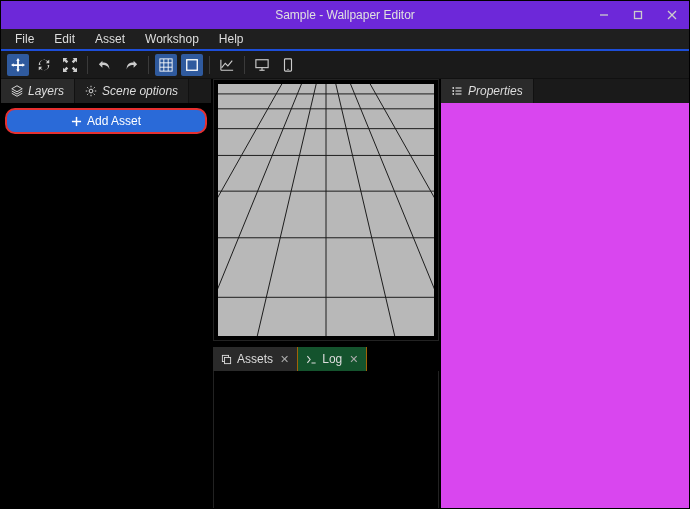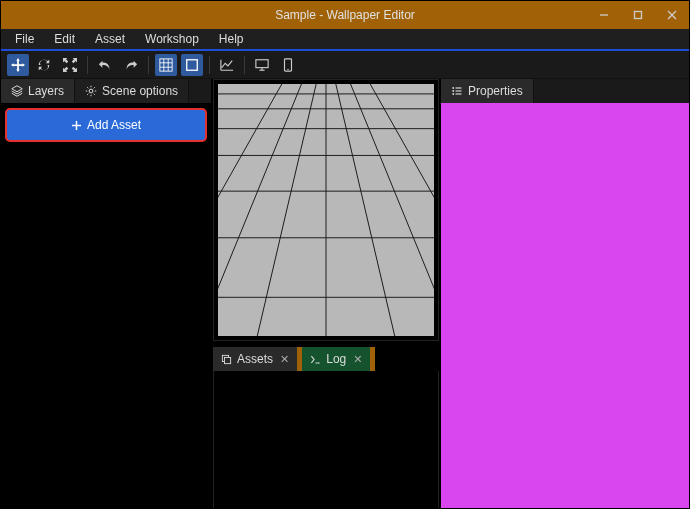--- a/index.html
+++ b/index.html
@@ -8,21 +8,21 @@
     height: 509px;
     background: #1a1a1a;
     font-family: "Segoe UI", Arial, sans-serif;
     font-size: 12px;
     color: #ddd;
     overflow: hidden;
     border: 1px solid #000;
   }
   .titlebar {
     height: 28px;
-    background: #a16207;
+    background: #6d28d9;
     display: flex;
     align-items: center;
     position: relative;
   }
   .titlebar .title {
     position: absolute;
     left: 50%;
     transform: translateX(-50%);
     color: #e0e0e0;
     font-size: 12px;
@@ -95,47 +95,48 @@
     width: 210px;
     background: #000;
     display: flex;
     flex-direction: column;
   }
   .panel-tabs {
     height: 24px;
     background: #1a1a1a;
     display: flex;
     align-items: stretch;
+    font-style: italic;
   }
   .ptab {
     display: flex;
     align-items: center;
     gap: 5px;
     padding: 0 10px;
     background: #2a2a2a;
     color: #ddd;
     font-size: 12px;
     border-right: 1px solid #111;
   }
   .ptab.inactive {
     background: #1f1f1f;
   }
   .ptab svg { flex-shrink: 0; }
   .add-asset {
     margin: 5px 4px;
-    height: 34px;
+    height: 26px;
     background: #2a6ad8;
     border: 2px solid #e63030;
     color: #fff;
     font-size: 12px;
     display: flex;
     align-items: center;
     justify-content: center;
     gap: 5px;
-    border-radius: 5px;
+    border-radius: 10px;
   }
   .center-panel {
     width: 230px;
     background: #000;
     display: flex;
     flex-direction: column;
     padding: 0 2px;
   }
   .preview-tab-row {
     height: 24px;
@@ -161,21 +162,21 @@
     background: #000;
   }
   .atab {
     display: flex;
     align-items: center;
     gap: 5px;
     padding: 0 8px;
     background: #2a2a2a;
     color: #ddd;
     font-size: 12px;
-    border-right: 5px solid #a16207;
+    border-right: 1px solid #a16207;
   }
   .atab.inactive { background: #14532d; }
   .atab .close { margin-left: 2px; color: #aaa; font-size: 11px; }
   .assets-body {
     flex: 1;
     background: #000;
     border: 1px solid #222;
     border-top: none;
   }
   .right-panel {

